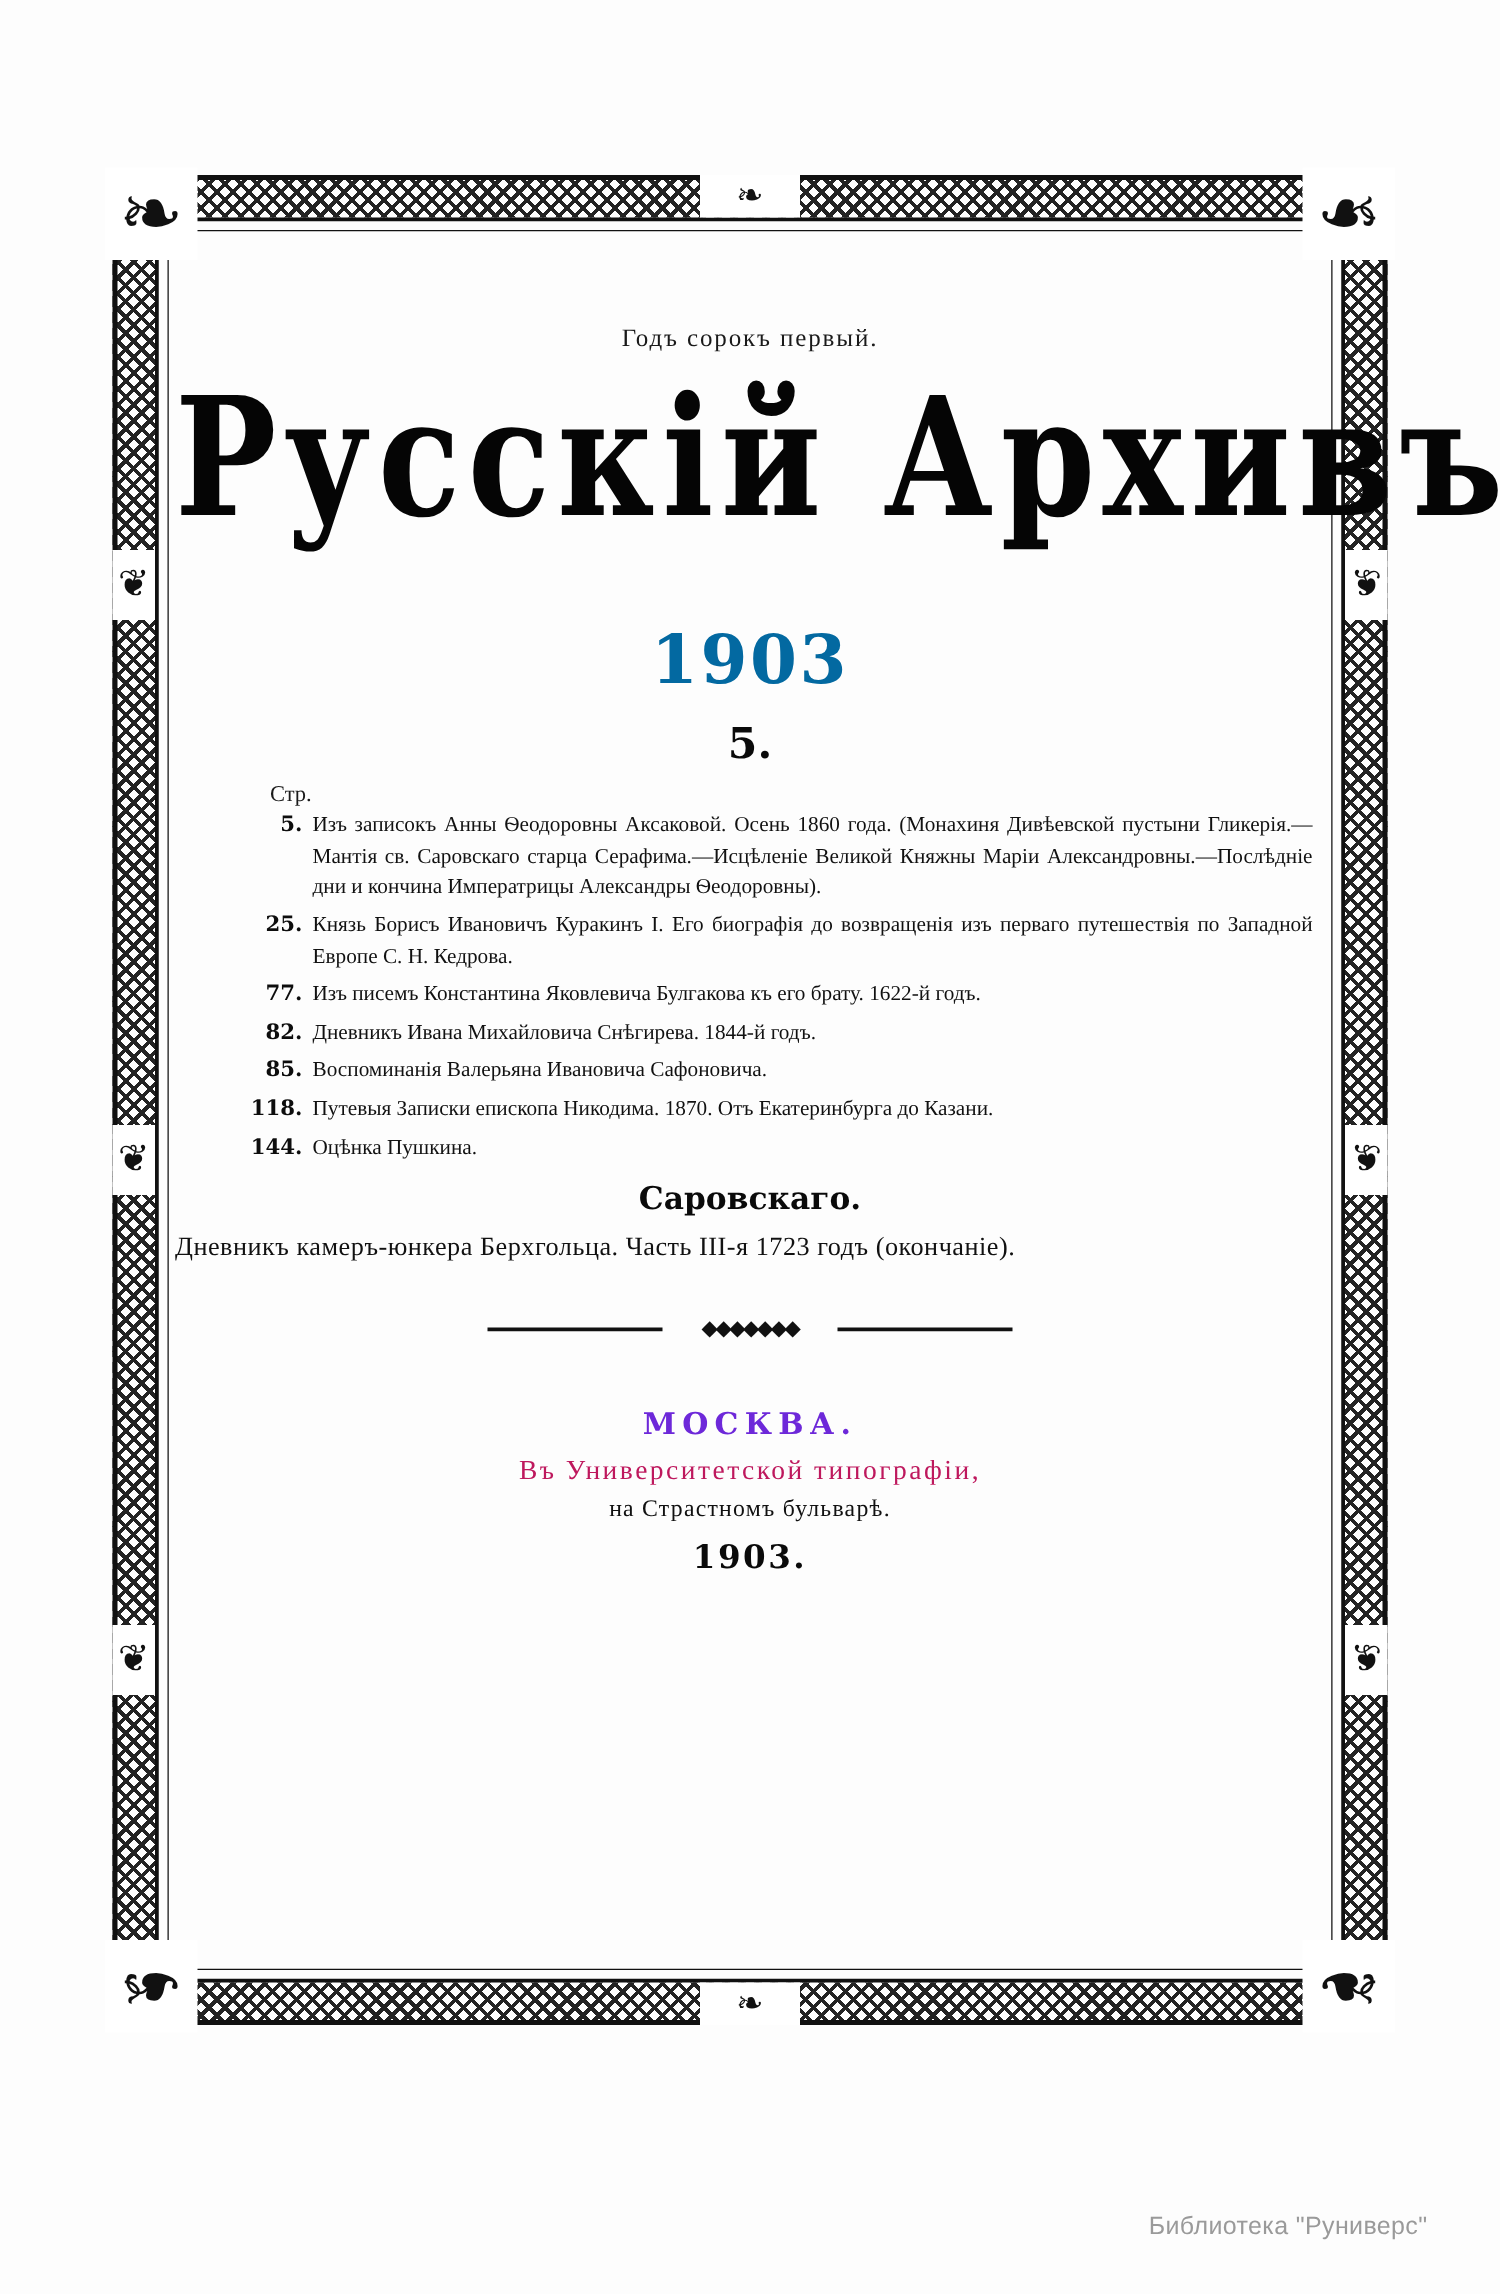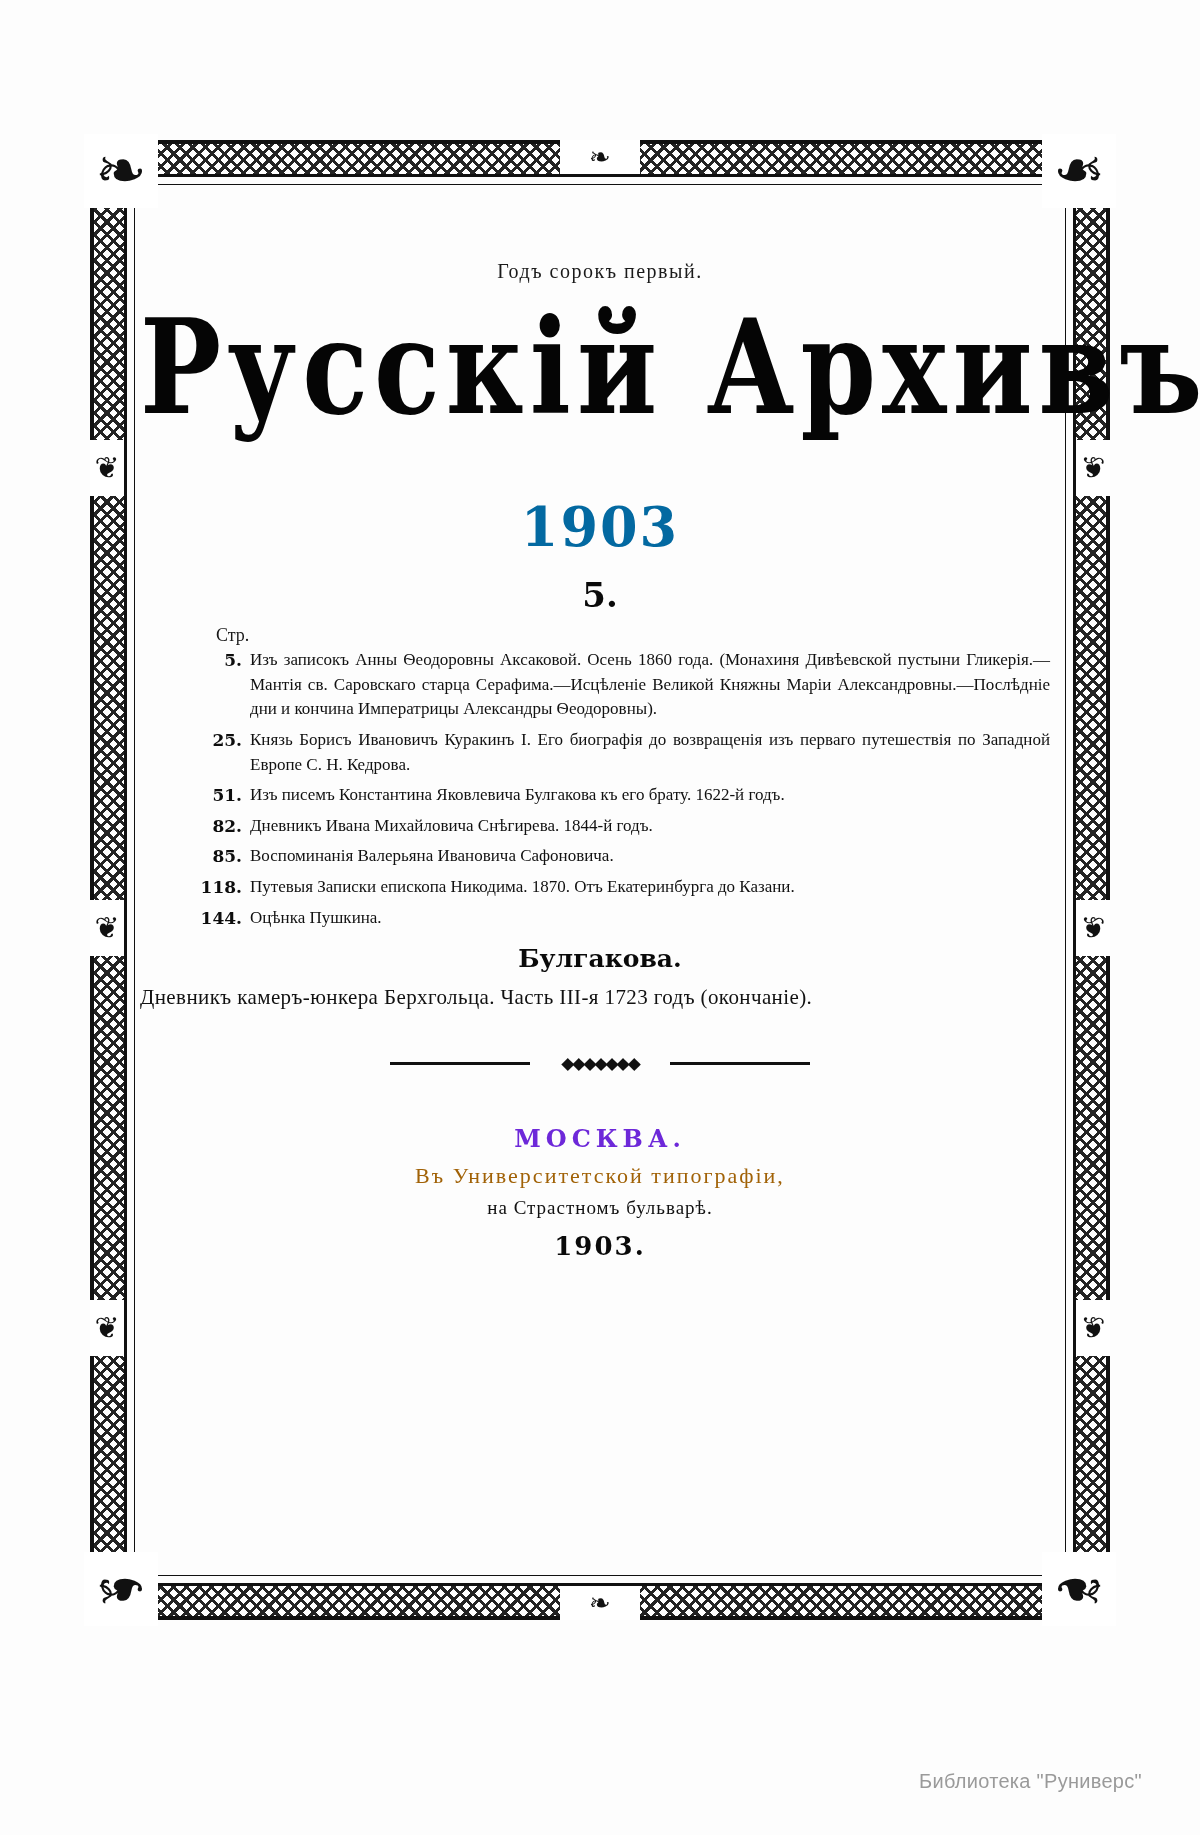--- a/index.html
+++ b/index.html
@@ -249,21 +249,21 @@
     font-weight: bold;
     font-size: 24px;
     letter-spacing: 5px;
     color: #6d28d9;
   }
   .imprint .press {
     margin-top: 10px;
     font-family: "Liberation Serif", serif;
     font-size: 22px;
     letter-spacing: 2px;
-    color: #a16207;
+    color: #be185d;
   }
   .imprint .street {
     margin-top: 8px;
     font-family: "Liberation Serif", serif;
     font-size: 19px;
     letter-spacing: 1px;
     color: #111;
   }
   .imprint .year {
     margin-top: 12px;
@@ -341,42 +341,42 @@
     <div class="toc">
       <div class="toc-item">
         <div class="toc-page">5.</div>
         <div class="toc-text">Изъ записокъ Анны Ѳеодоровны Аксаковой. Осень 1860 года. (Монахиня Дивѣевской пустыни Гликерія.—Мантія св. Саровскаго старца Серафима.—Исцѣленіе Великой Княжны Марiи Александровны.—Послѣдніе дни и кончина Императрицы Александры Ѳеодоровны).</div>
       </div>
       <div class="toc-item">
         <div class="toc-page">25.</div>
         <div class="toc-text">Князь Борисъ Ивановичъ Куракинъ I. Его биографія до возвращенія изъ перваго путешествія по Западной Европе С. Н. Кедрова.</div>
       </div>
       <div class="toc-item">
-        <div class="toc-page">51.</div>
+        <div class="toc-page">77.</div>
         <div class="toc-text">Изъ писемъ Константина Яковлевича Булгакова къ его брату. 1622-й годъ.</div>
       </div>
       <div class="toc-item">
         <div class="toc-page">82.</div>
         <div class="toc-text">Дневникъ Ивана Михайловича Снѣгирева. 1844-й годъ.</div>
       </div>
       <div class="toc-item">
         <div class="toc-page">85.</div>
         <div class="toc-text">Воспоминанія Валерьяна Ивановича Сафоновича.</div>
       </div>
       <div class="toc-item">
         <div class="toc-page">118.</div>
         <div class="toc-text">Путевыя Записки епископа Никодима. 1870. Отъ Екатеринбурга до Казани.</div>
       </div>
       <div class="toc-item">
         <div class="toc-page">144.</div>
         <div class="toc-text">Оцѣнка Пушкина.</div>
       </div>
     </div>
 
-    <div class="suppl-title">Булгакова.</div>
+    <div class="suppl-title">Саровскаго.</div>
     <div class="suppl-line">Дневникъ камеръ-юнкера Берхгольца. Часть III-я 1723 годъ (окончаніе).</div>
 
     <div class="divider">
       <div class="bar bar-l"></div>
       <div class="diamonds">◆◆◆◆◆◆◆</div>
       <div class="bar bar-r"></div>
     </div>
 
     <div class="imprint">
       <div class="city">МОСКВА.</div>

